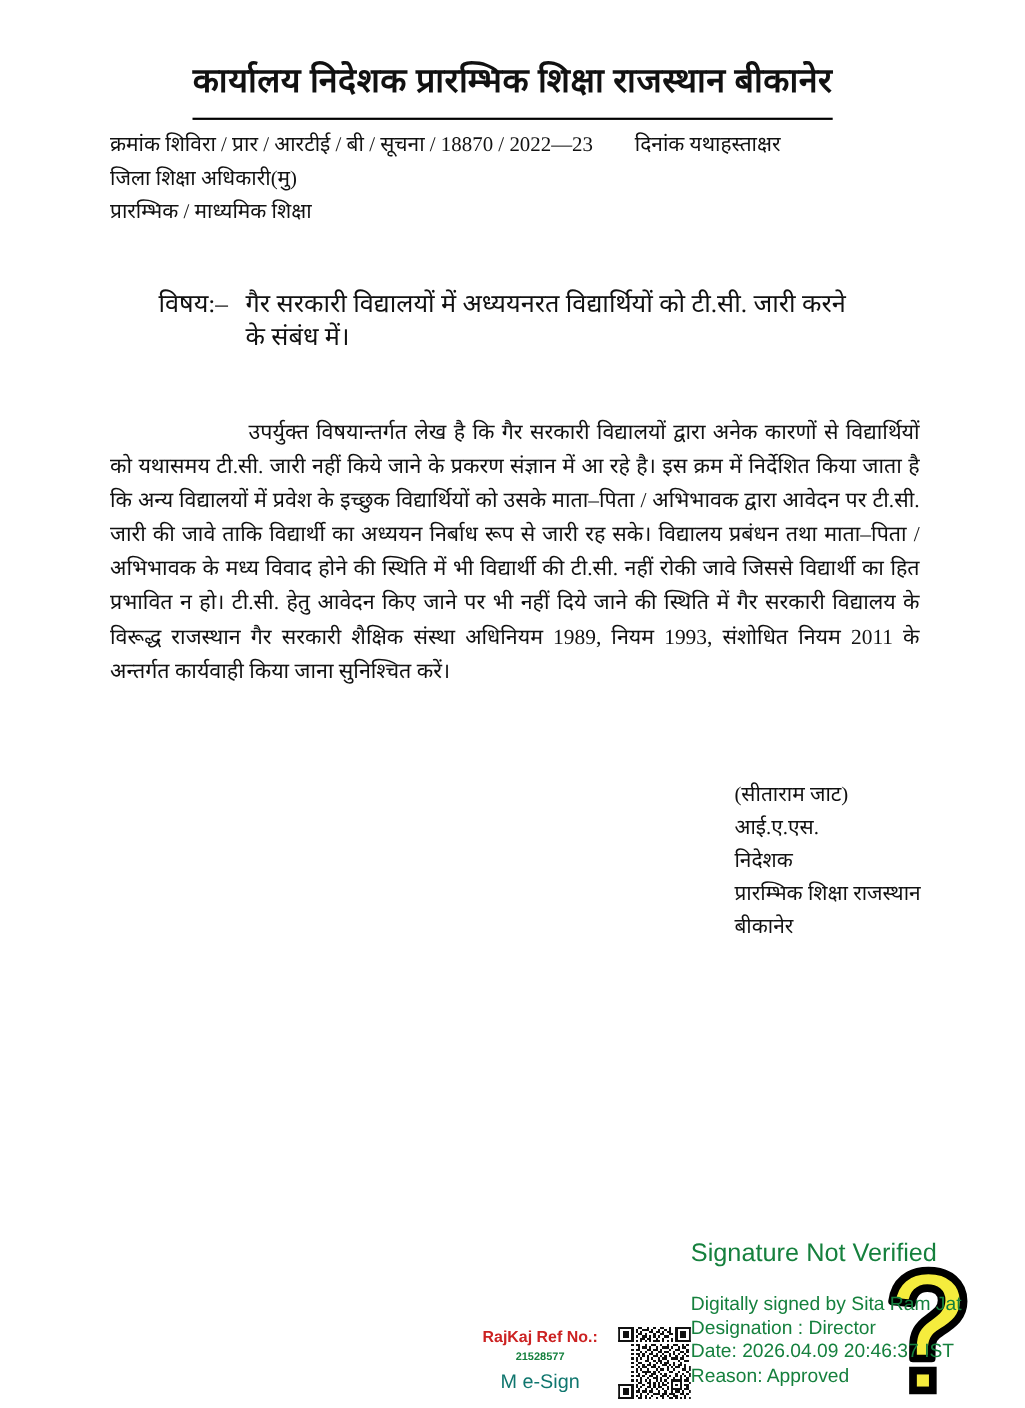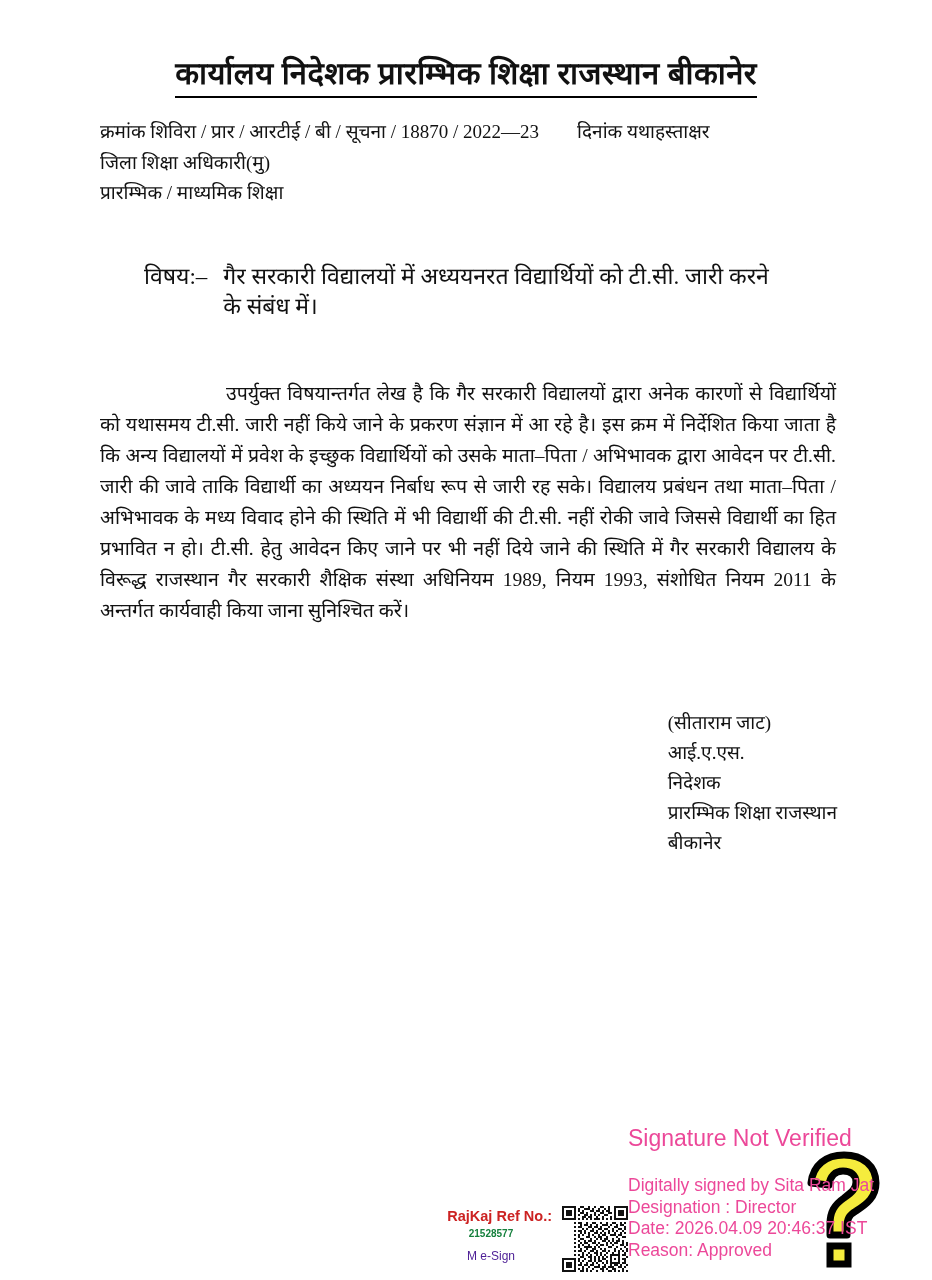--- a/index.html
+++ b/index.html
@@ -32,21 +32,21 @@
     top: 56px;
     text-align: center;
   }
   .letterhead-title {
     display: inline-block;
     font-size: 31px;
     font-weight: bold;
     letter-spacing: 0.4px;
     line-height: 1.18;
     border-bottom: 2.5px solid #000000;
-    padding-bottom: 3px;
+    padding-bottom: 14px;
     white-space: nowrap;
   }
 
   
   .ref-row {
     position: absolute;
     left: 100px;
     right: 95px;
     top: 118px;
     display: flex;
@@ -133,50 +133,49 @@
     text-align: center;
     font-family: "Liberation Sans", sans-serif;
     padding-top: 2px;
   }
   .rajkaj-label {
     color: #cc2222;
     font-weight: bold;
     font-size: 14.5px;
     line-height: 17px;
     white-space: nowrap;
-    text-align: right;
   }
   .rajkaj-number {
     color: #15803d;
     font-weight: bold;
     font-size: 10px;
     line-height: 17px;
   }
   .rajkaj-esign {
-    color: #4c1d95;
-    font-size: 12px;
+    color: #0f766e;
+    font-size: 18px;
     line-height: 20px;
     margin-top: 4px;
   }
   .qr {
     flex: 0 0 auto;
     width: 66px;
     height: 66px;
     display: block;
   }
 
   
   .sigstamp {
     position: absolute;
     left: 628px;
     top: 1124px;
     width: 290px;
     height: 150px;
     font-family: "Liberation Sans", sans-serif;
-    color: #ec4899;
+    color: #15803d;
   }
   .sigstamp-qmark {
     position: absolute;
     left: 178px;
     top: 27px;
     width: 78px;
     height: 120px;
     z-index: 1;
     pointer-events: none;
   }

